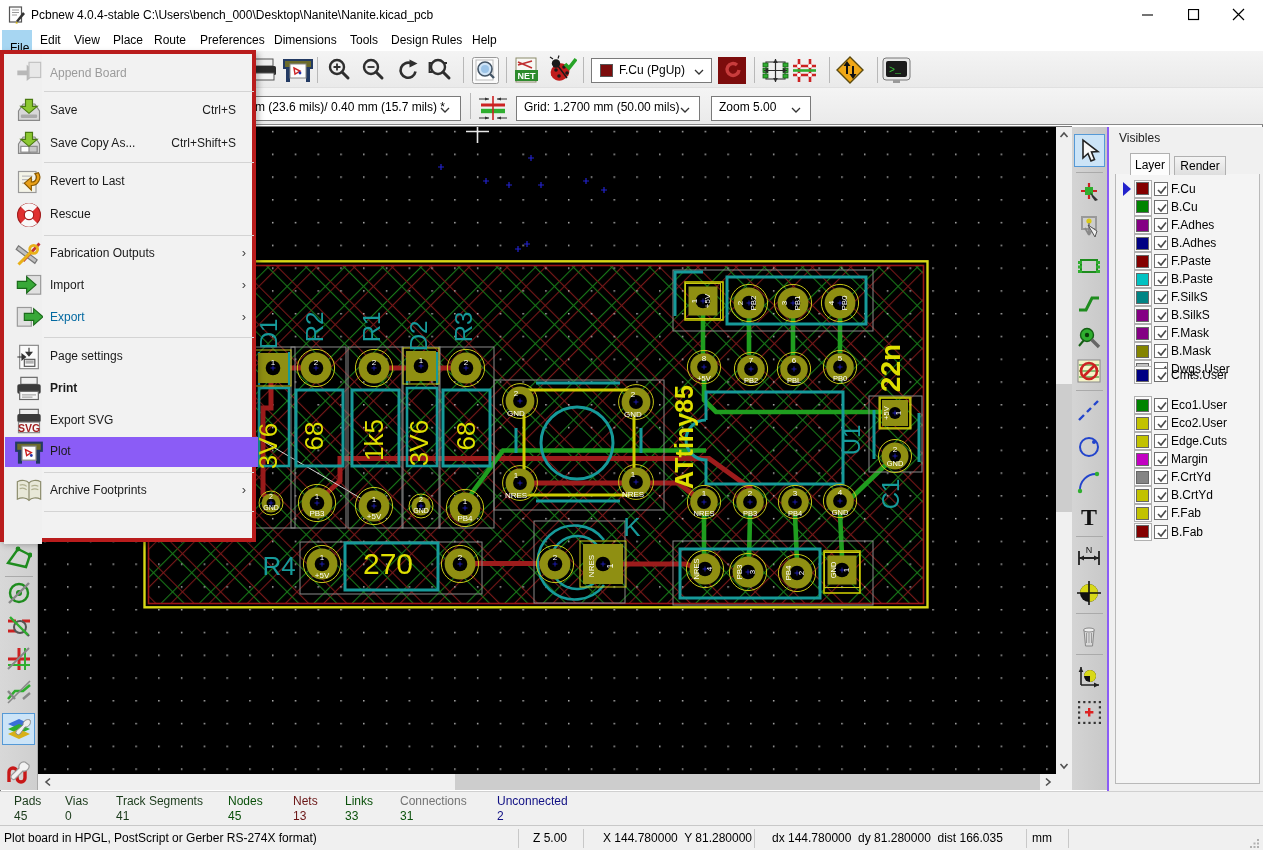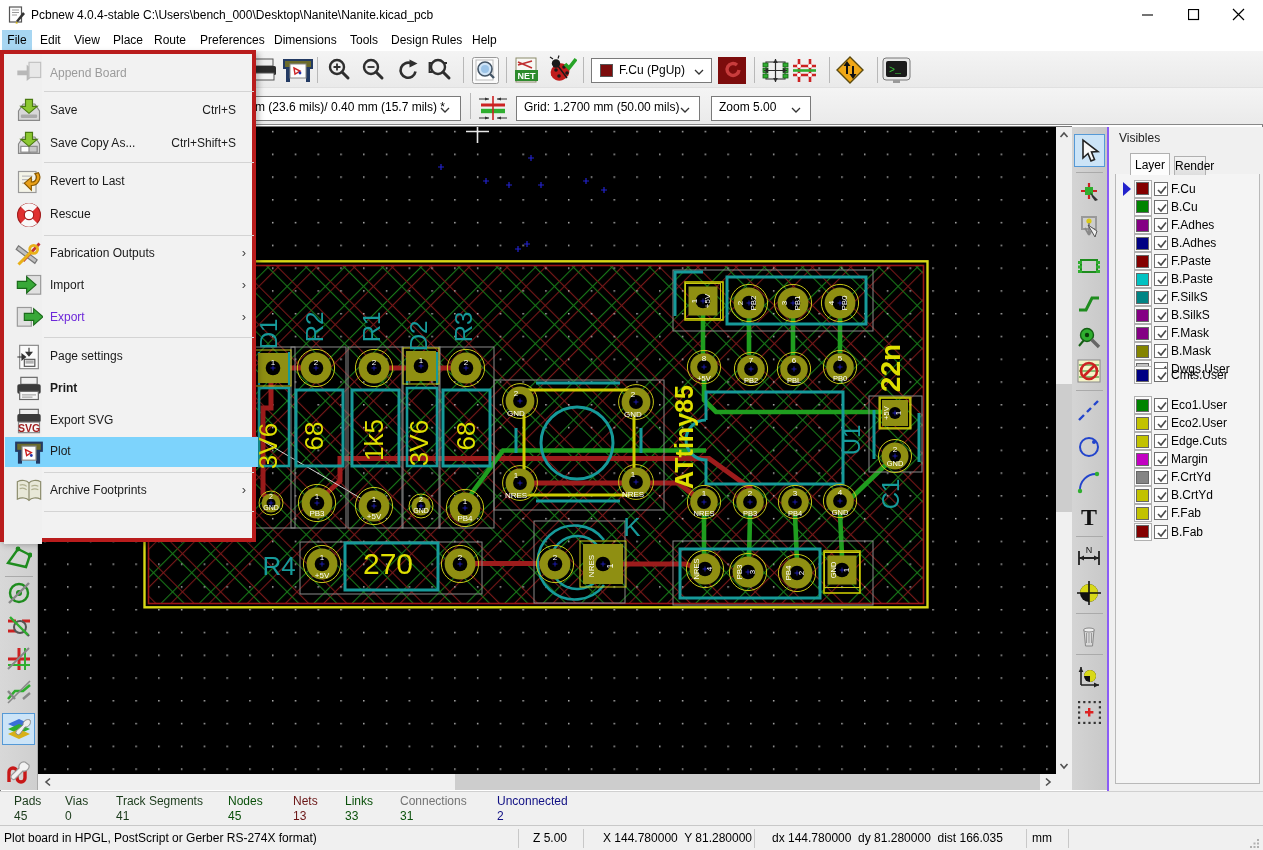--- a/index.html
+++ b/index.html
@@ -48,21 +48,21 @@
         <path d="M0 6 h11" stroke="#000" stroke-width="1.1"></path>
       </svg>
       <svg width="12" height="12" viewBox="0 0 12 12" style="position:absolute;left:1188px;top:9px">
         <rect x="0.5" y="0.5" width="10" height="10" fill="none" stroke="#000" stroke-width="1.2"></rect>
       </svg>
       <svg width="14" height="14" viewBox="0 0 14 14" style="position:absolute;left:1232px;top:8px">
         <path d="M1 1 L12 12 M12 1 L1 12" stroke="#000" stroke-width="1.2"></path>
       </svg>
     </div>
     <div id="menubar" class="abs">
-      <div class="mitem" style="left:2px;width:30px;text-align:center;padding:0;background:#a7d6f2">File</div>
+      <div class="mitem" style="left:2px;width:30px;text-align:center;padding:8px;background:#a7d6f2">File</div>
       <div class="mitem" style="left:40px;padding:0">Edit</div>
       <div class="mitem" style="left:74px;padding:0">View</div>
       <div class="mitem" style="left:113px;padding:0">Place</div>
       <div class="mitem" style="left:154px;padding:0">Route</div>
       <div class="mitem" style="left:200px;padding:0">Preferences</div>
       <div class="mitem" style="left:274px;padding:0">Dimensions</div>
       <div class="mitem" style="left:350px;padding:0">Tools</div>
       <div class="mitem" style="left:391px;padding:0">Design Rules</div>
       <div class="mitem" style="left:472px;padding:0">Help</div>
     </div>
@@ -671,21 +671,21 @@
           <rect x="22.8" y="17.6" width="2.2" height="2.2"></rect>
           <rect x="22.8" y="22.8" width="2.2" height="2.2"></rect>
         </g>
         <path d="M9 13.2 h8.4 M13.2 9 v8.4" stroke="#d22" stroke-width="2.4"></path>
       </svg>
     </div>
     <div id="vispanel" class="abs">
       <div class="sf" style="left:10px;top:4px;color:#222">Visibles</div>
       <div style="position:absolute;left:6px;top:47px;width:145px;height:610px;background:#f4f4f4;border:1px solid #b9b9b9;border-top:none"></div>
       <div class="tab" style="left:21px;top:26px;width:40px;height:22px;background:#fcfcfc;border:1px solid #b0b0b0;border-bottom:none;line-height:22px;z-index:2">Layer</div>
-      <div class="tab" style="left:65px;top:29px;width:32px;height:19px;background:linear-gradient(#f4f4f4,#dedede);border:1px solid #b0b0b0;border-bottom:none;line-height:19px">Render</div>
+      <div class="tab" style="left:65px;top:29px;width:52px;height:19px;background:linear-gradient(#f4f4f4,#dedede);border:1px solid #b0b0b0;border-bottom:none;line-height:19px">Render</div>
       <div style="position:absolute;left:0;top:52.9px;width:156px;height:18px">
         <svg width="10" height="14" viewBox="0 0 10 14" style="position:absolute;left:13px;top:2px">
           <path d="M1 0 L9 7 L1 14 Z" fill="#2222cc"></path>
         </svg>
         <div style="position:absolute;left:24.5px;top:0px;width:18px;height:18px;background:#fcfcfc;border:1px solid #b0b0b0"></div>
         <div style="position:absolute;left:27px;top:2.5px;width:13px;height:13px;background:#840000;border:1px solid #666"></div>
         <div style="position:absolute;left:45px;top:2px;width:14px;height:14px;background:#fff;border:1px solid #707070">
           <svg width="14" height="14" viewBox="0 0 14 14" style="position:absolute;left:0;top:0">
             <path d="M3 7 L6 10 L11 3.5" fill="none" stroke="#4a4a4a" stroke-width="1.7"></path>
           </svg>
@@ -1004,21 +1004,21 @@
         <div class="lbl" style="color:#1a1a1a">Import</div>
         <div class="arr">›</div>
       </div>
       <div class="menuitem" style="top:249px;">
         <div class="ic">
           <svg width="28" height="28" viewBox="0 0 24 24">
             <rect x="2" y="3" width="12" height="16" fill="#e0e0e0" stroke="#999"></rect>
             <path d="M8 8 h8 V4 l8 7 -8 7 v-4 H8 z" fill="#38a838" stroke="#1a6a1a"></path>
           </svg>
         </div>
-        <div class="lbl" style="color:#6d28d9">Export</div>
+        <div class="lbl" style="color:#0369a1">Export</div>
         <div class="arr">›</div>
       </div>
       <div class="msep" style="top:283px"></div>
       <div class="menuitem" style="top:288px;">
         <div class="ic">
           <svg width="28" height="28" viewBox="0 0 24 24">
             <rect x="4" y="2" width="16" height="20" fill="#fafafa" stroke="#888"></rect>
 <path d="M12 4 v7 M12 11 l-2.4 -3 h4.8 z" fill="#333" stroke="#333" stroke-width="1"></path>
 <path d="M2 12 h7 M9 12 l-3 -2.4 v4.8 z" fill="#333" stroke="#333" stroke-width="1"></path>
 <rect x="8" y="14" width="9" height="6" fill="none" stroke="#555"></rect>
@@ -1042,21 +1042,21 @@
         <div class="ic">
           <svg width="28" height="28" viewBox="0 0 24 24">
             <rect x="4" y="2" width="16" height="5" fill="#eee" stroke="#666"></rect>
 <rect x="2" y="6" width="20" height="7" rx="1.5" fill="#3a3a3a"></rect>
 <rect x="3" y="13" width="18" height="9" fill="#f8f8f8" stroke="#888"></rect>
 <text x="12" y="21" font-size="9" font-weight="bold" fill="#a02020" text-anchor="middle" font-family="Liberation Sans">SVG</text>
           </svg>
         </div>
         <div class="lbl" style="color:#1a1a1a">Export SVG</div>
       </div>
-      <div class="menuitem" style="top:383px;background:#7dd3fc;text-decoration:underline;">
+      <div class="menuitem" style="top:383px;background:#8b5cf6;text-decoration:underline;">
         <div class="ic">
           <svg width="28" height="28" viewBox="0 0 24 24">
             <rect x="1" y="4" width="22" height="7" fill="#6b6b2a" stroke="#233a63" stroke-width="1.8"></rect>
 <rect x="2.5" y="11" width="3.5" height="11" fill="#233a63"></rect>
             <rect x="18" y="11" width="3.5" height="11" fill="#233a63"></rect>
 <rect x="6" y="7" width="12" height="12" fill="#fdfdfd" stroke="#888"></rect>
 <path d="M9 10 l5 2.5 -4 2.5 z" fill="none" stroke="#c22" stroke-width="1.2"></path>
             <circle cx="14" cy="15" r="1.2" fill="#23a"></circle>
           </svg>
         </div>

